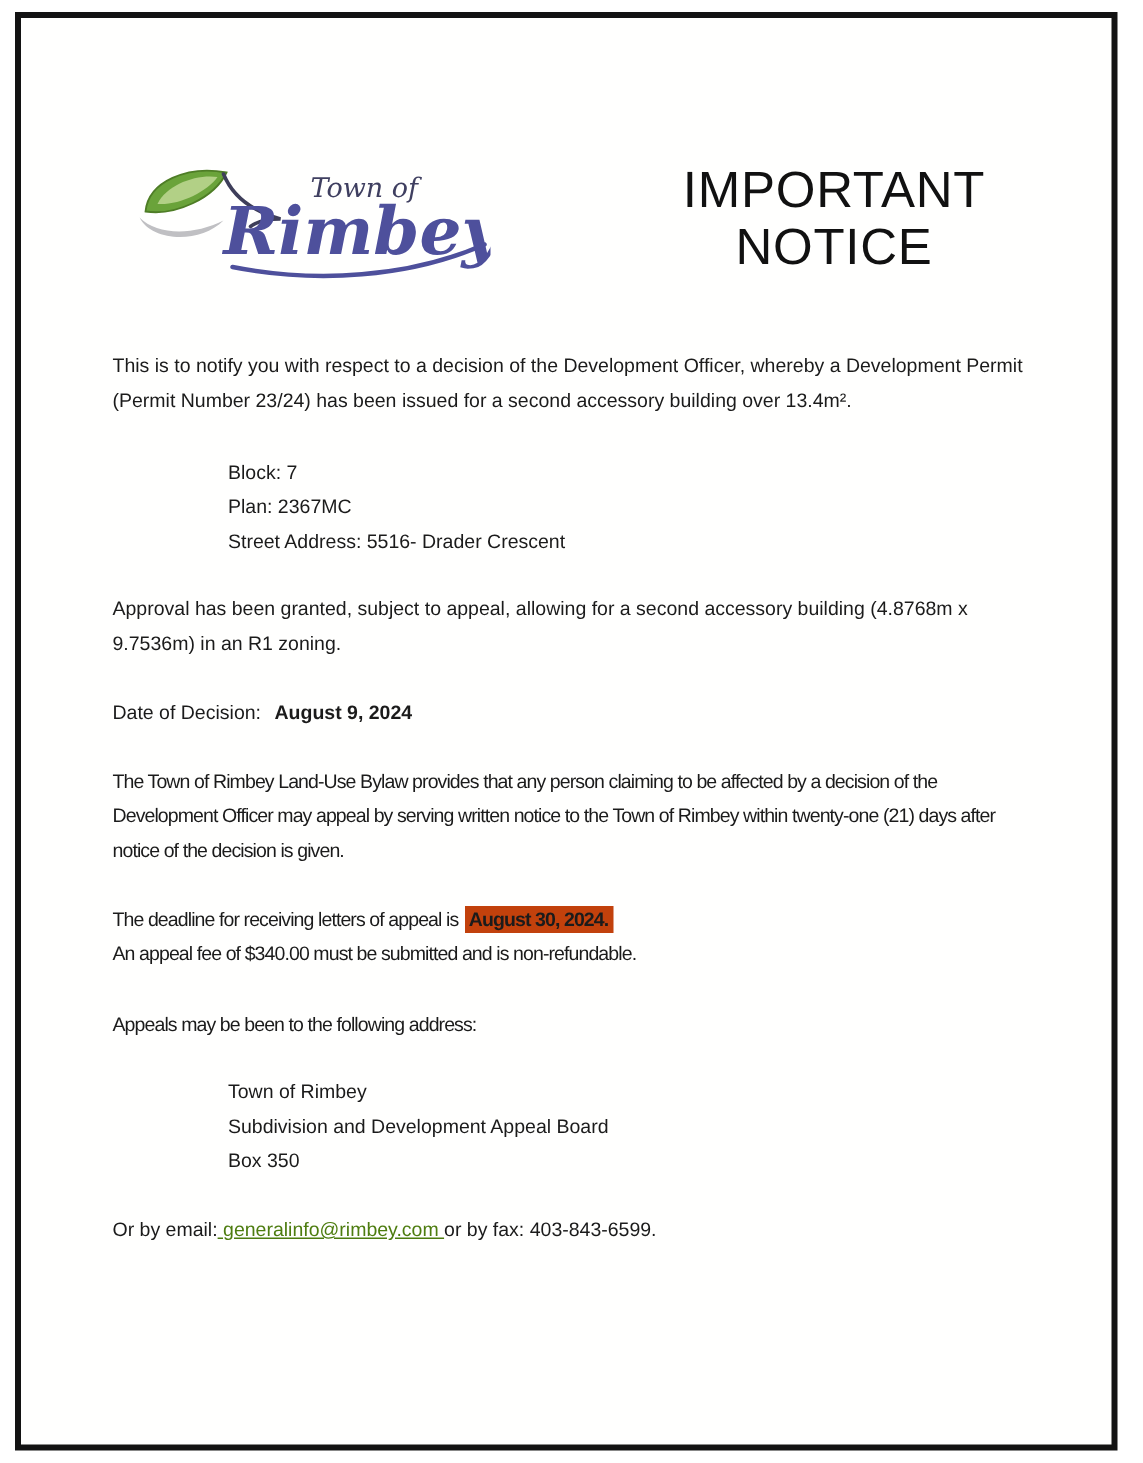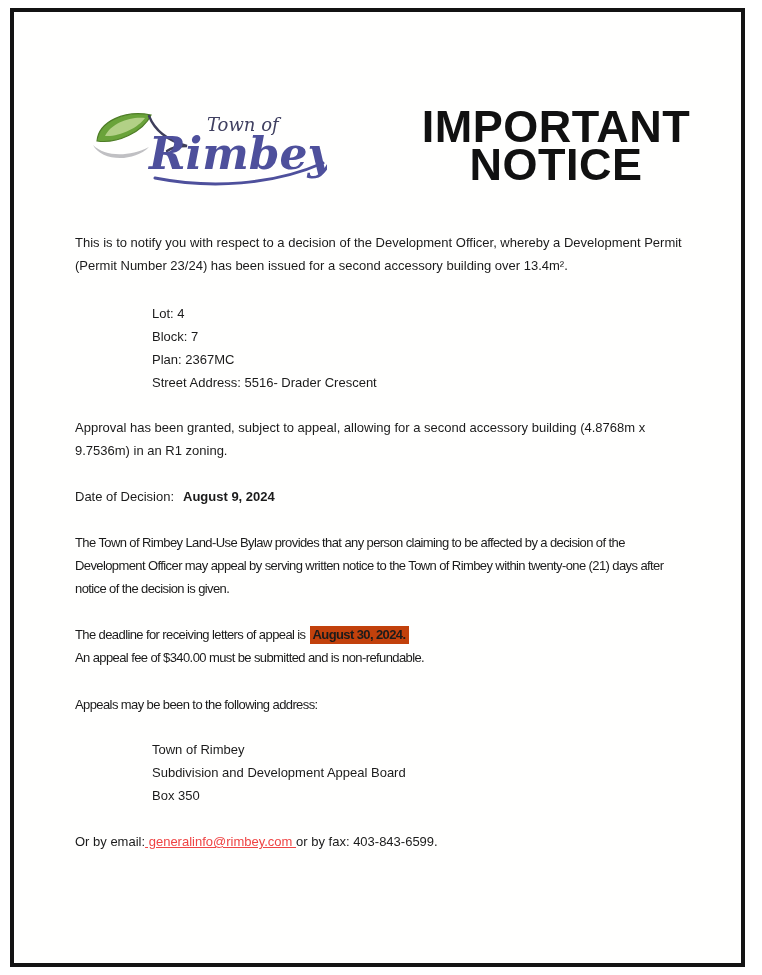--- a/index.html
+++ b/index.html
@@ -20,22 +20,22 @@
   }
   .content { padding: 88px 45px 0 61px; }
 
   
   .header-row { display: flex; justify-content: space-between; align-items: flex-start; }
   .logo { margin: 5px 12px 0 10px; flex: 0 0 auto; }
   .notice-title {
     width: 280px;
     margin-top: 8px;
     text-align: center;
-    font-size: 45px;
-    font-weight: bold;
+    font-size: 34px;
+    font-weight: normal;
     line-height: 38px;
     letter-spacing: 0.5px;
     color: #111111;
   }
 
   
   .doc { font-size: 13px; line-height: 23px; }
   .block { margin: 0; }
   .mt-36 { margin-top: 36px; }
   .mt-25 { margin-top: 25px; }
@@ -82,21 +82,20 @@
         <div>IMPORTANT</div>
         <div>NOTICE</div>
       </div>
     </div>
 
     <div class="doc">
 
       <p class="block para mt-36">This is to notify you with respect to a decision of the Development Officer, whereby a Development Permit (Permit Number 23/24) has been issued for a second accessory building over 13.4m².</p>
 
       <div class="indent mt-25">
-        <div class="nowrap">Lot: 4</div>
         <div class="nowrap">Block: 7</div>
         <div class="nowrap">Plan: 2367MC</div>
         <div class="nowrap">Street Address: 5516- Drader Crescent</div>
       </div>
 
       <p class="block para mt-22">Approval has been granted, subject to appeal, allowing for a second accessory building (4.8768m x 9.7536m) in an R1 zoning.</p>
 
       <div class="nowrap mt-23">
         <span>Date of Decision:</span><span class="bold date-gap">August 9, 2024</span>
       </div>
@@ -110,18 +109,18 @@
 
       <div class="nowrap condensed mt-24">Appeals may be been to the following address:</div>
 
       <div class="indent mt-22">
         <div class="nowrap">Town of Rimbey</div>
         <div class="nowrap">Subdivision and Development Appeal Board</div>
         <div class="nowrap">Box 350</div>
       </div>
 
       <div class="nowrap mt-23">
-        <span>Or by email:</span><a class="email-link" style="color:#ef4444"> generalinfo@rimbey.com </a><span>or by fax: 403-843-6599.</span>
+        <span>Or by email:</span><a class="email-link" style="color:#4d7c0f"> generalinfo@rimbey.com </a><span>or by fax: 403-843-6599.</span>
       </div>
 
     </div>
   </div>
 </div>
 
 </body></html>

